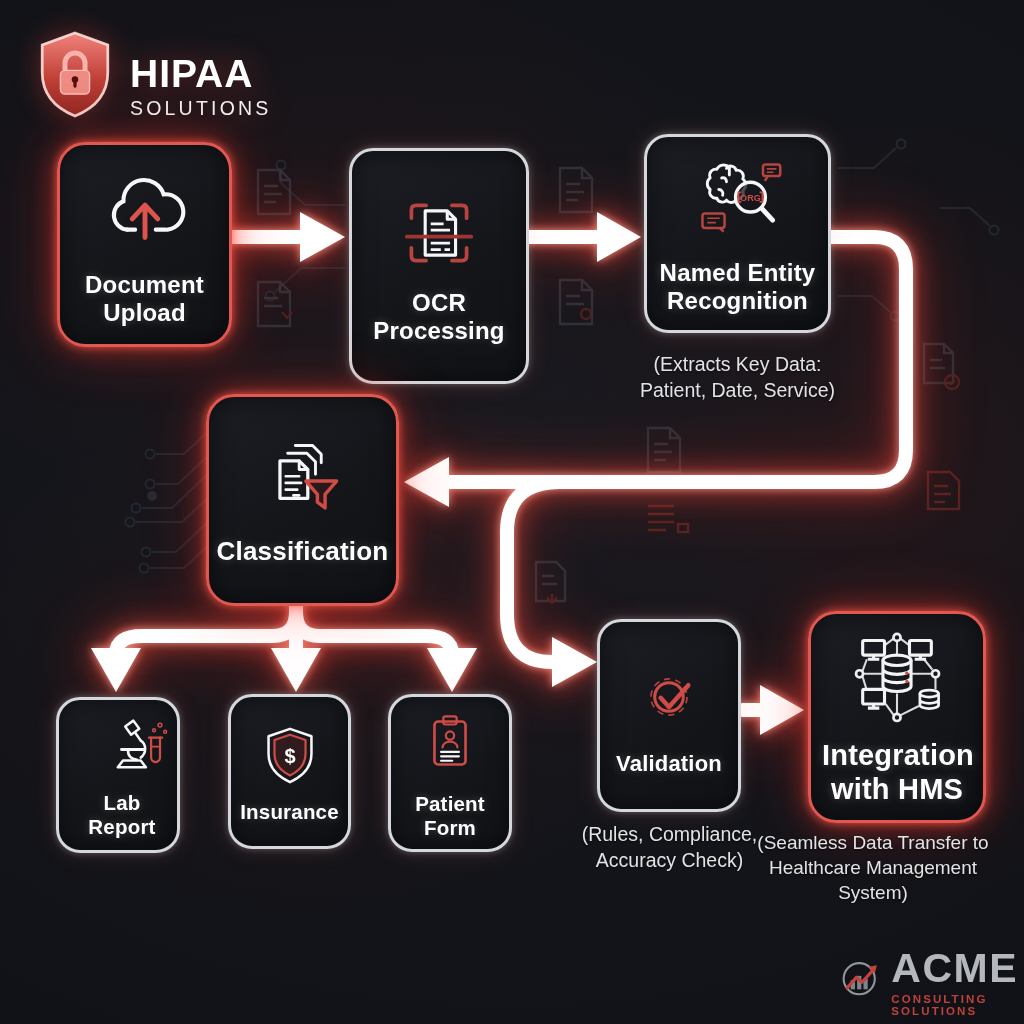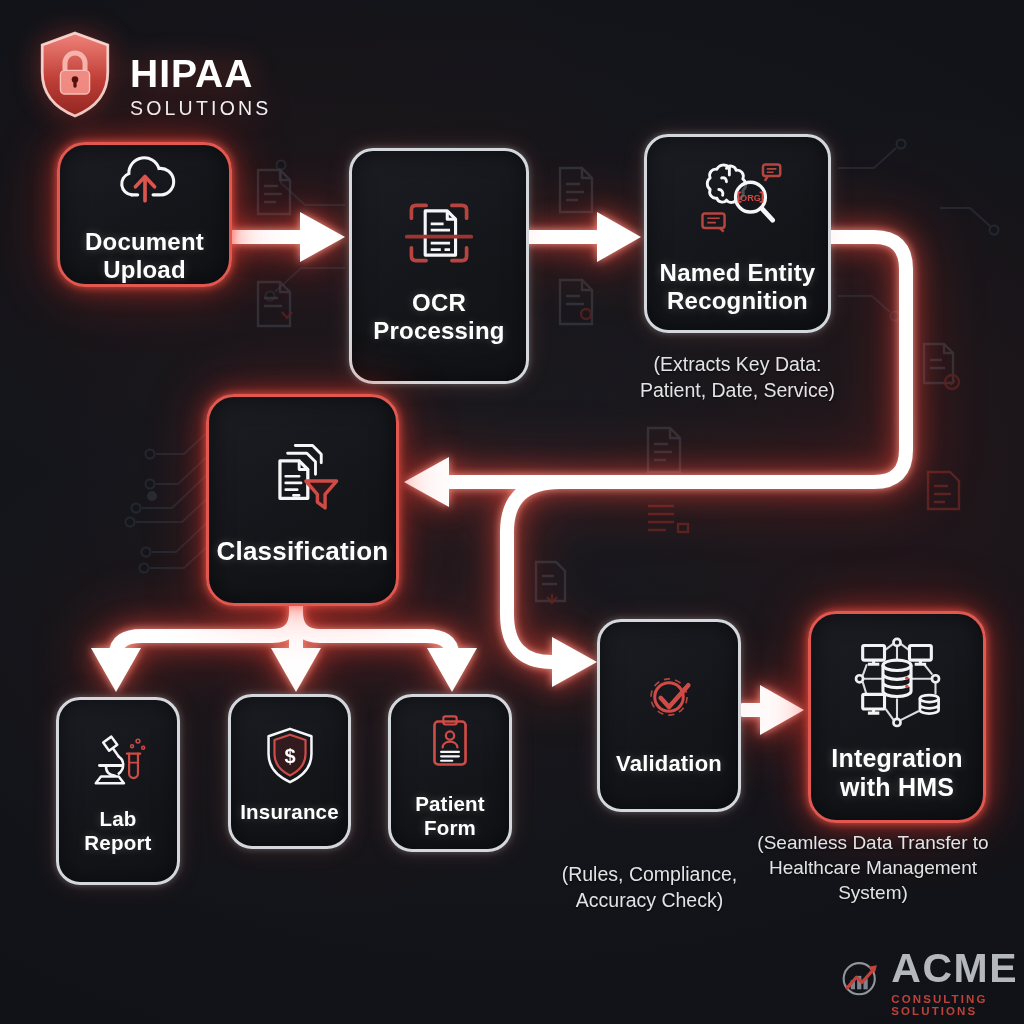--- a/index.html
+++ b/index.html
@@ -168,21 +168,21 @@
       <rect x="29" y="46" width="32" height="26" rx="5" fill="#ef8b82" stroke="#f8c2bb" stroke-width="1.5"></rect>
       <circle cx="45" cy="56" r="3.6" fill="#55100d"></circle>
         <rect x="43.2" y="57" width="3.6" height="8" rx="1.7" fill="#55100d"></rect>
     </svg>
     <div>
       <div class="badge-title">HIPAA</div>
       <div class="badge-subtitle">SOLUTIONS</div>
     </div>
   </div>
 
-  <div class="box red" style="left:57px;top:142px;width:175px;height:145px;">
+  <div class="box red" style="left:57px;top:142px;width:175px;height:205px;">
     <svg class="icon" width="98" height="98" viewBox="0 0 100 100">
       <path d="M32 68a15 15 0 0 1-4-29 21 21 0 0 1 41-7 14 14 0 0 1 4 36" fill="none" stroke="#f5f6f7" stroke-width="4.2" stroke-linecap="round"></path>
       <path d="M32 68h8M61 68h10" stroke="#f5f6f7" stroke-width="4.2" stroke-linecap="round"></path>
       <path d="M50 76V45M37 57l13-14 13 14" fill="none" stroke="#15171c" stroke-width="13" stroke-linecap="round" stroke-linejoin="round"></path>
       <path d="M50 76V45M37 57l13-14 13 14" fill="none" stroke="#dd544d" stroke-width="5" stroke-linecap="round" stroke-linejoin="round"></path>
     </svg>
     <div class="box-label w150">Document Upload</div>
   </div>
 
   <div class="box silver" style="left:349px;top:148px;width:180px;height:236px;">
@@ -230,21 +230,21 @@
         <path d="M34 20h20l9 9v13" stroke-width="3"></path>
         <path d="M26 28h20l9 9v30H26z" stroke-width="3.4"></path>
           <path d="M46 28v9h9" stroke-width="3"></path>
         <path d="M32 44h14M32 51h16M32 58h12M40 64h6" stroke-width="2.8"></path>
       </g>
       <path d="M53 49h32l-12 14v14l-8-6v-8z" fill="rgba(160,40,35,.15)" stroke="#cf4b46" stroke-width="3.6" stroke-linejoin="round"></path>
     </svg>
     <div class="box-label" style="font-size:26px;">Classification</div>
   </div>
 
-  <div class="box silver small" style="left:56px;top:697px;width:124px;height:188px;gap:6px;">
+  <div class="box silver small" style="left:56px;top:697px;width:124px;height:156px;gap:6px;align-items:flex-end;">
     <svg class="icon" width="74" height="74" viewBox="0 0 100 100">
       <g fill="none" stroke="#f5f6f7" stroke-width="3.4" stroke-linejoin="round" stroke-linecap="round">
         <path d="M30 21l11-8 8 11-11 8z"></path>
         <path d="M44 30l7 10"></path>
         <path d="M51 40c8 5 8 17 0 23"></path>
         <path d="M25 52h30" stroke-width="4"></path>
         <path d="M34 52c-1 9 5 13 12 14"></path>
         <path d="M20 76h38l-7-9H27z"></path>
       </g>
       <g fill="none" stroke="#cf4b46" stroke-width="3" stroke-linecap="round">
@@ -282,21 +282,21 @@
   </div>
 
   <div class="box silver" style="left:597px;top:619px;width:144px;height:193px;gap:12px;">
     <svg class="icon" width="84" height="84" viewBox="0 0 100 100">
       <circle cx="50" cy="50" r="21.5" fill="none" stroke="#cf4b46" stroke-width="2" stroke-dasharray="7.5 6" opacity=".85"></circle>
       <circle cx="50" cy="50" r="17" fill="none" stroke="#cf4b46" stroke-width="3.6"></circle>
       <path d="M40 51l10 11 23-26" fill="none" stroke="#cf4b46" stroke-width="5.4" stroke-linecap="round" stroke-linejoin="round"></path>
     </svg>
     <div class="box-label w130">Validation</div>
   </div>
-  <div class="caption" style="left:542px;top:822px;width:215px;margin-top:40px;">(Rules, Compliance, Accuracy Check)</div>
+  <div class="caption" style="left:562px;top:822px;width:215px;">(Rules, Compliance, Accuracy Check)</div>
 
   <div class="box red" style="left:808px;top:611px;width:178px;height:212px;gap:8px;">
     <svg class="icon" width="104" height="104" viewBox="0 0 100 100">
       <g stroke="#d9dbde" stroke-width="2" fill="none">
         <path d="M39 17l8-6M61 17l-8-6M50 13v14M17 42l4-11M17 48l4 13M16 45h20M84 41l-8-10M87 48v12M84 45H64M50 84V64M47 85l-8-11M53 85l18-9"></path>
       </g>
       <g fill="#15171c" stroke="#eceeef" stroke-width="2.6">
         <circle cx="50" cy="10" r="3.4"></circle>
           <circle cx="14" cy="45" r="3.4"></circle>
           <circle cx="87" cy="45" r="3.4"></circle>
@@ -314,21 +314,21 @@
         <ellipse cx="81" cy="64" rx="9" ry="3.4"></ellipse>
           <path d="M72 64v11a9 3.4 0 0 0 18 0V64M72 70a9 3.4 0 0 0 18 0"></path>
       </g>
       <g fill="none" stroke="#f2f3f5" stroke-width="3">
         <ellipse cx="50" cy="32" rx="13.5" ry="5"></ellipse>
         <path d="M36.5 32v25M63.5 32v25M36.5 57a13.5 5 0 0 0 27 0M36.5 40.5a13.5 5 0 0 0 27 0M36.5 48.5a13.5 5 0 0 0 27 0"></path>
       </g>
       <circle cx="59.5" cy="44.5" r="1.7" fill="#cf4b46"></circle>
         <circle cx="59.5" cy="52.5" r="1.7" fill="#cf4b46"></circle>
     </svg>
-    <div class="box-label w150" style="font-size:25px;">Integration with HMS</div>
+    <div class="box-label w150" style="font-size:29px;">Integration with HMS</div>
   </div>
   <div class="caption" style="left:748px;top:830px;width:250px;font-size:19px;">(Seamless Data Transfer to Healthcare Management System)</div>
 
   <div class="logo">
     <svg class="icon" width="60" height="60" viewBox="0 0 64 64">
       <circle cx="30" cy="33" r="22" fill="none" stroke="#8f959c" stroke-width="3"></circle>
       <rect x="18" y="35" width="6" height="13" fill="#7f858c"></rect>
       <rect x="27" y="29" width="6" height="19" fill="#7f858c"></rect>
       <rect x="36" y="33" width="6" height="15" fill="#7f858c"></rect>
       <path d="M13 46 26 31l8 7 17-19" fill="none" stroke="#c2423c" stroke-width="4.6" stroke-linecap="round" stroke-linejoin="round"></path>

